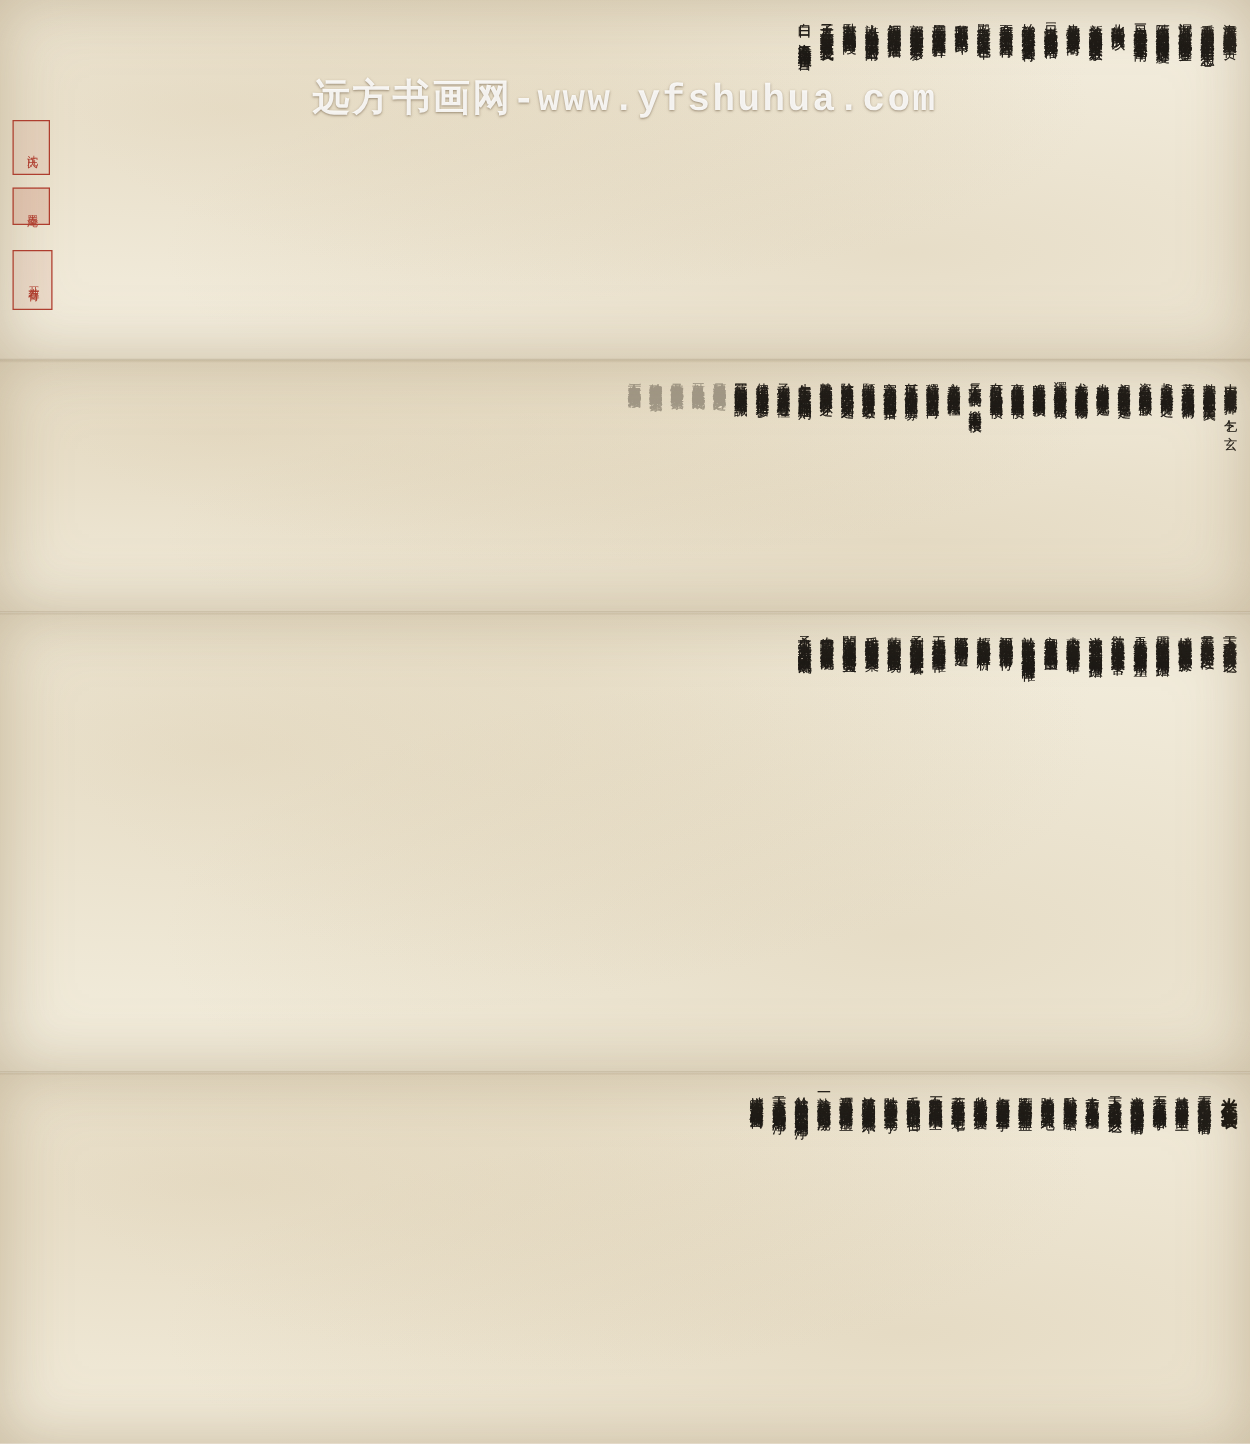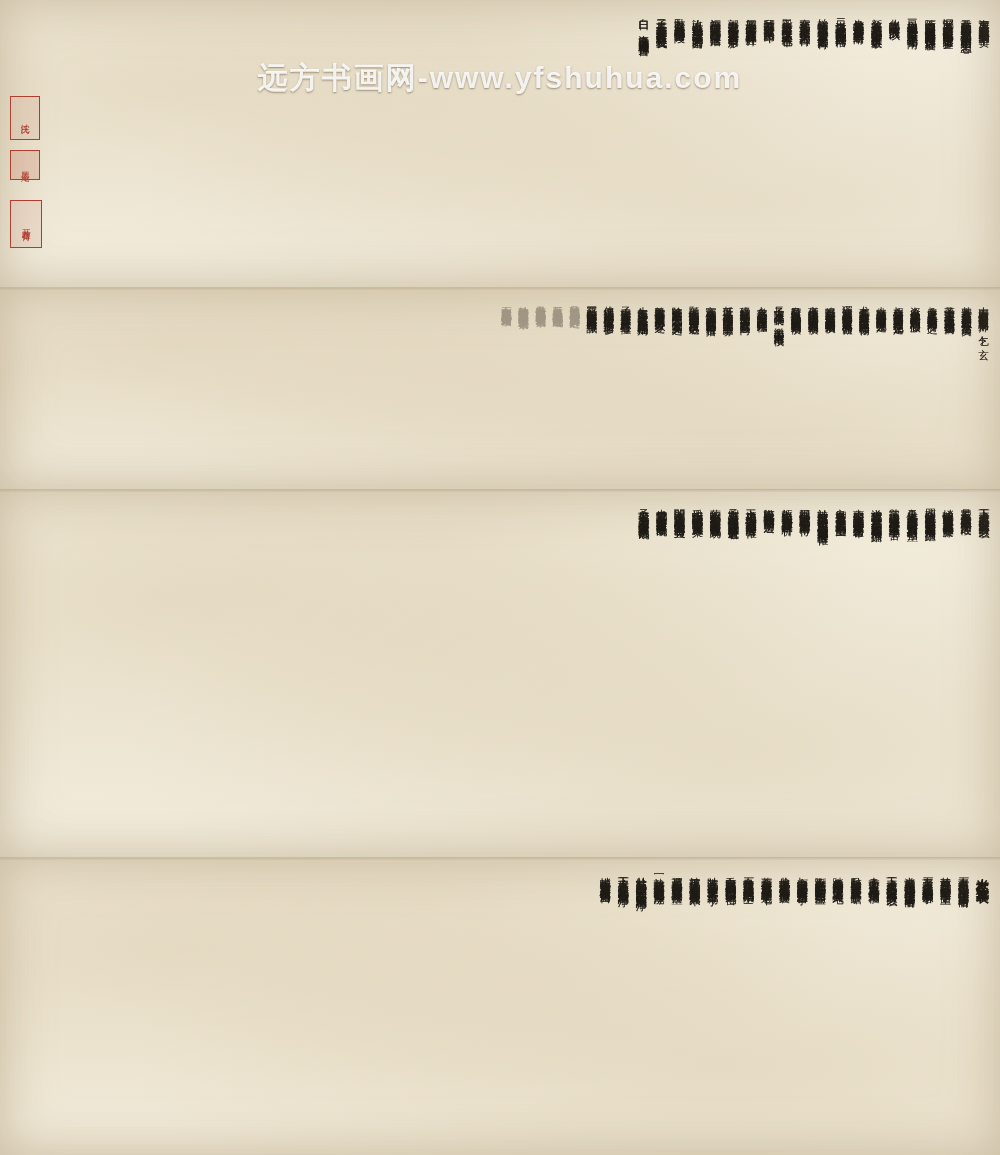--- a/index.html
+++ b/index.html
@@ -95,21 +95,21 @@
   .watermark{
     position:absolute;left:0;top:58px;width:1000px;
     text-align:center;
     font-size:30px;
     font-weight:bold;
     letter-spacing:2px;
     color:rgba(255,255,255,.88);
     text-shadow:0 1px 2px rgba(90,70,45,.55);
     z-index:8;
     pointer-events:none;
-    font-family:Liberation Sans, sans-serif;
+    font-family:Liberation Mono, monospace;
   }
   
   .edge{
     position:absolute;inset:0;pointer-events:none;z-index:7;
     box-shadow:inset 0 0 60px rgba(150,128,92,.22);
   }
 </style>
 </head>
 <body>
 

